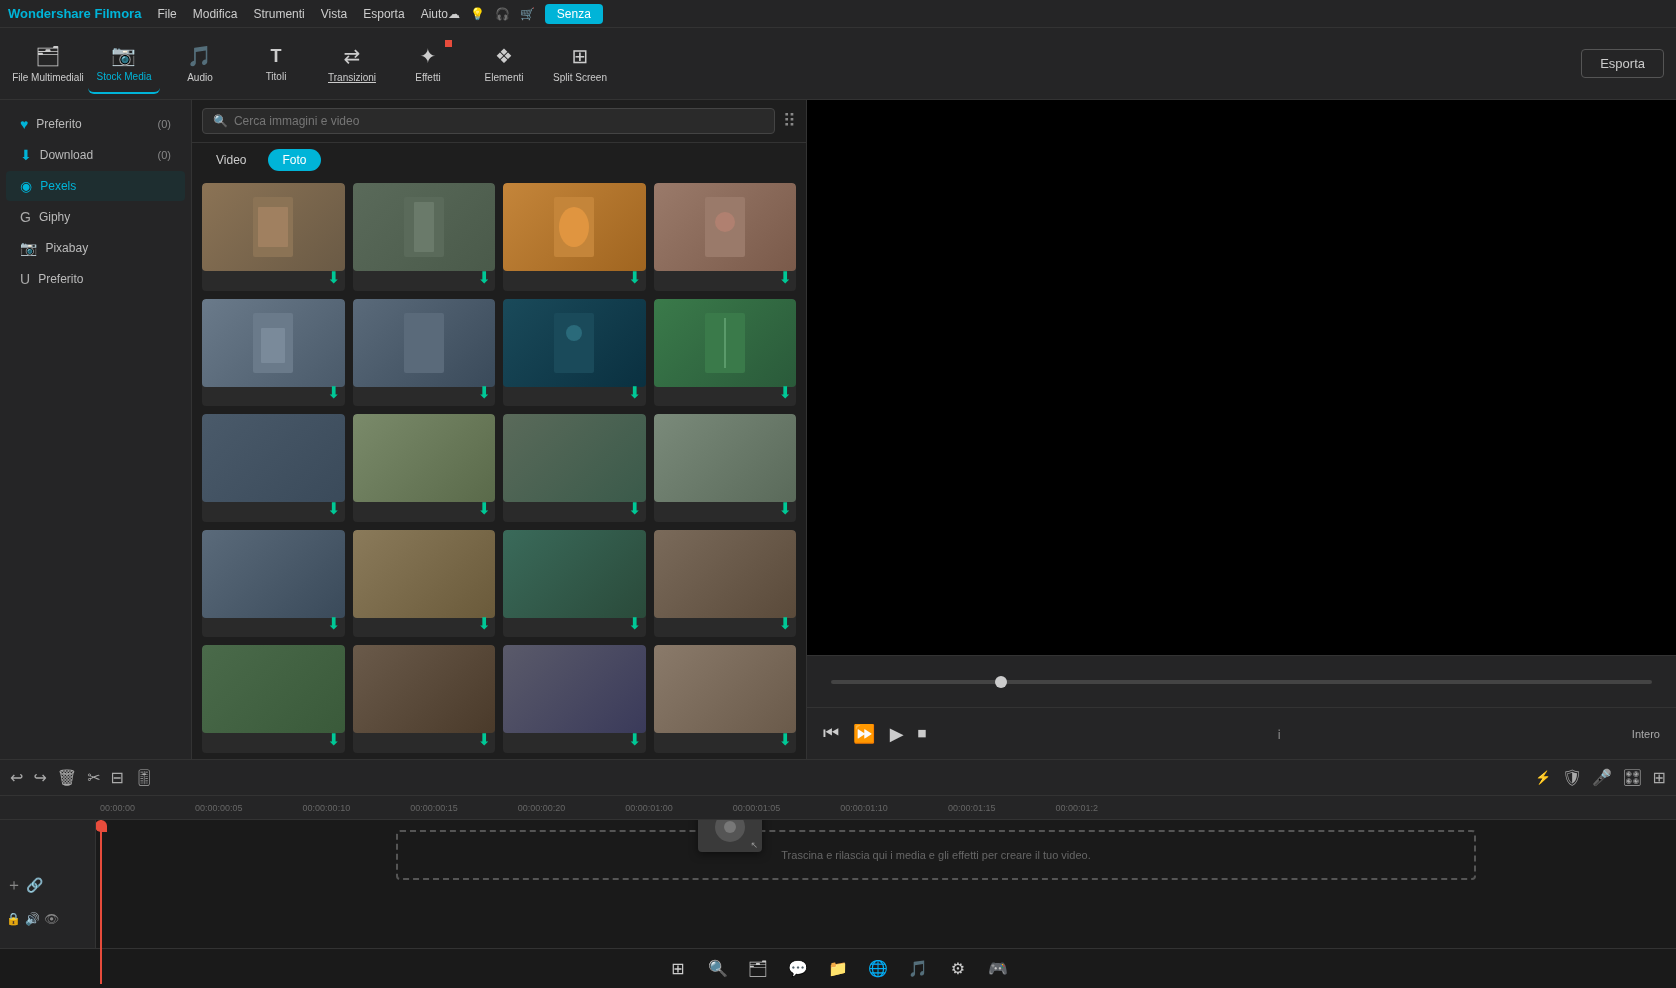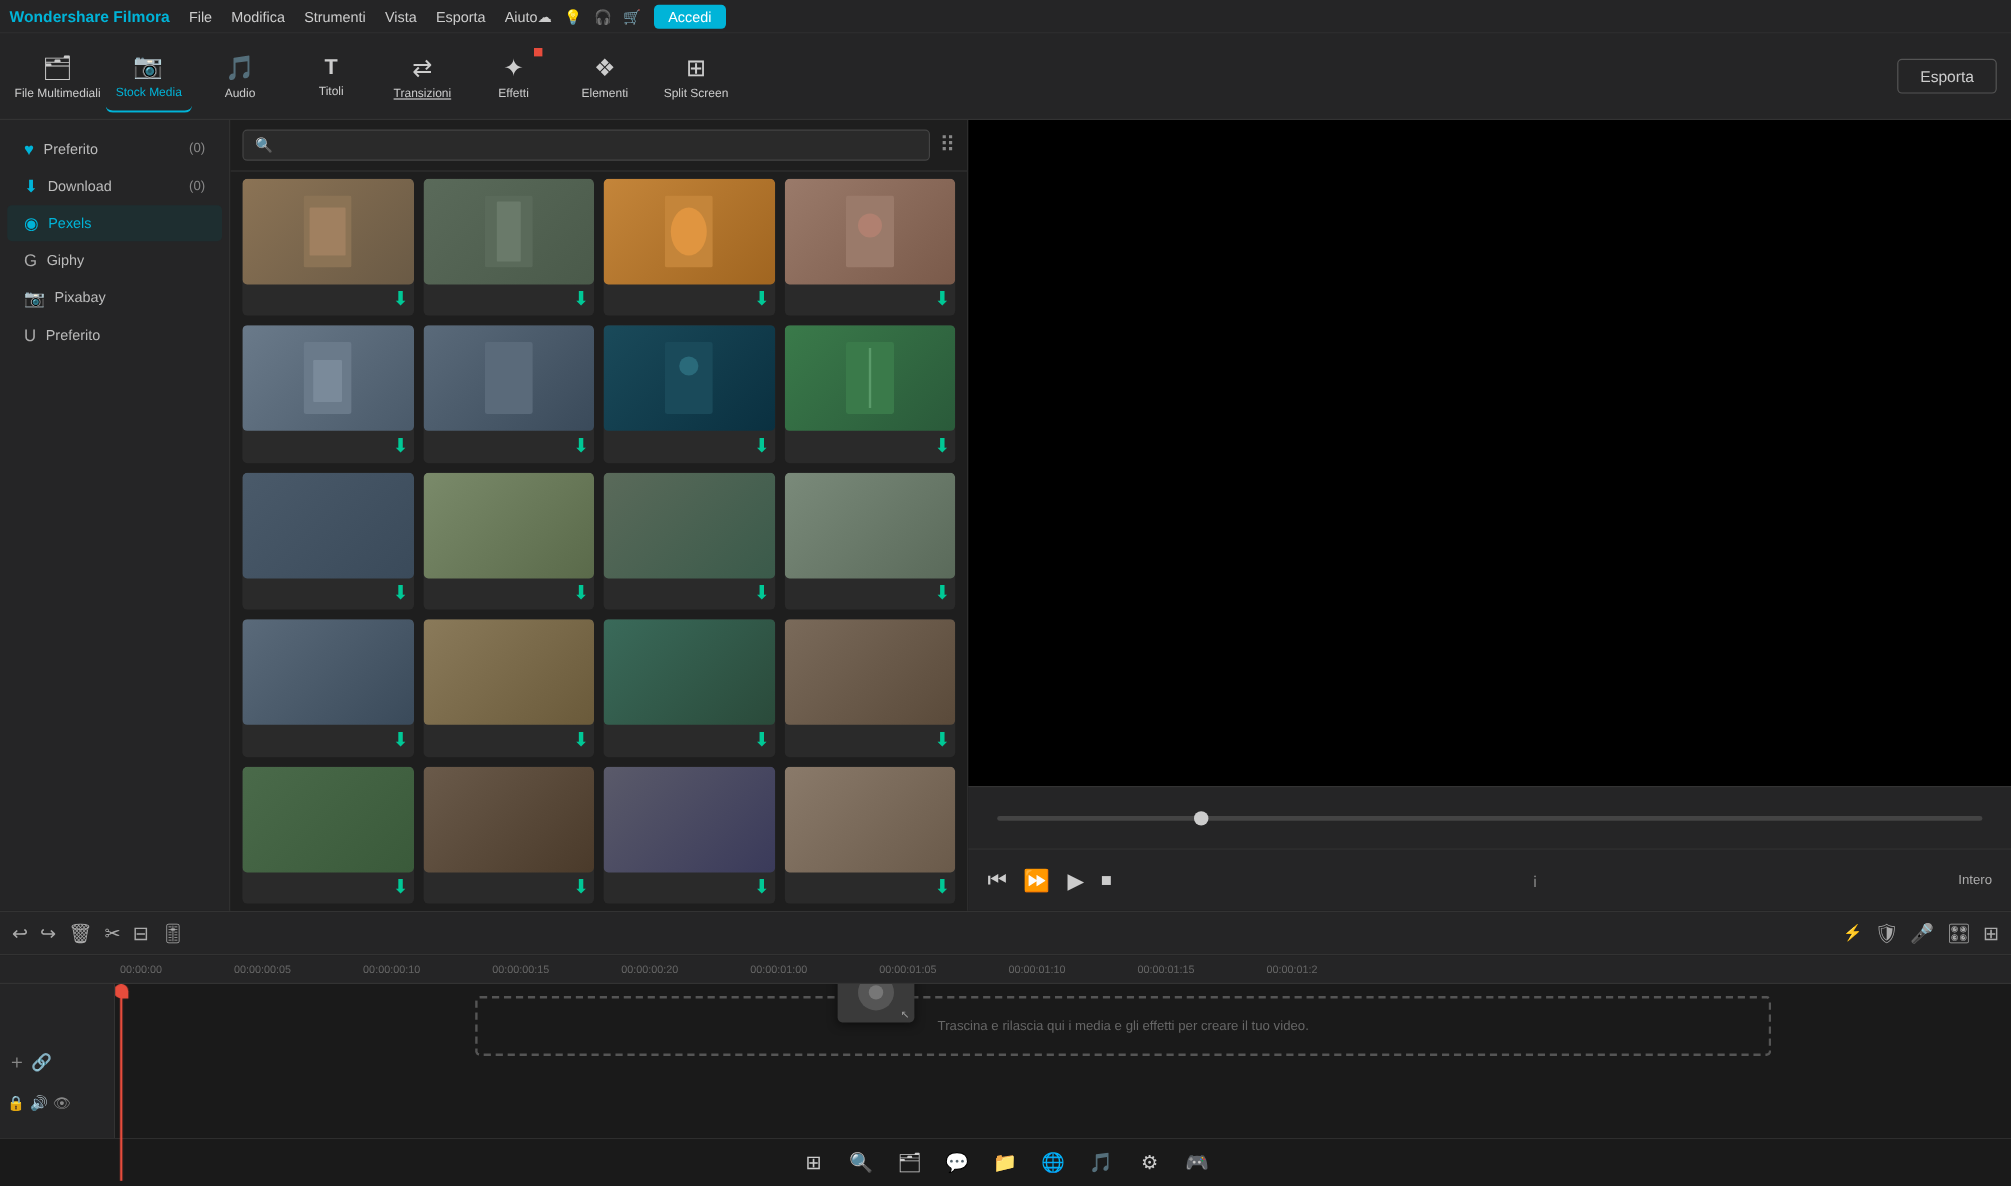--- a/index.html
+++ b/index.html
@@ -93,21 +93,21 @@
     <span>Strumenti</span>
     <span>Vista</span>
     <span>Esporta</span>
     <span>Aiuto</span>
   </div>
   <div class="title-right">
     <span style="cursor:pointer">☁</span>
     <span style="cursor:pointer">💡</span>
     <span style="cursor:pointer">🎧</span>
     <span style="cursor:pointer">🛒</span>
-    <button class="accedi-btn">Accedi</button>
+    <button class="accedi-btn">Senza</button>
   </div>
 </div>
 
 <div id="toolbar">
   <div class="tool-item">
     <span class="t-icon">🗂</span>
     <span style="font-size:10px; text-align:center;">File Multimediali</span>
   </div>
   <div class="tool-item active" style="border-bottom:2px solid #00b4d8;">
     <span class="t-icon">📷</span>
@@ -169,22 +169,27 @@
     <div class="sidebar-item">
       <span class="s-icon" style="color:#aaa;">U</span>
       <span>Preferito</span>
     </div>
   </div>
 
   <div id="media-panel">
     <div id="media-top">
       <div id="search-bar">
         <span style="color:#888;">🔍</span>
+        <input type="text" placeholder="Cerca immagini e video" style="">
       </div>
       <span class="grid-toggle">⠿</span>
+    </div>
+    <div id="media-tabs">
+      <div class="media-tab inactive">Video</div>
+      <div class="media-tab active" style="background:#00b4d8; color:#fff;">Foto</div>
     </div>
     <div id="media-grid">
 
       <div class="media-thumb" style="position:relative;">
         <div class="thumb-block" style="background: linear-gradient(135deg, #8b7355 0%, #6a5a45 100%); height:88px;">
           <svg width="40" height="60" viewBox="0 0 40 60">
             <rect width="40" height="60" fill="#8b7355" rx="2"></rect>
             <rect x="5" y="10" width="30" height="40" fill="#a08060" rx="1"></rect>
           </svg>
         </div>

